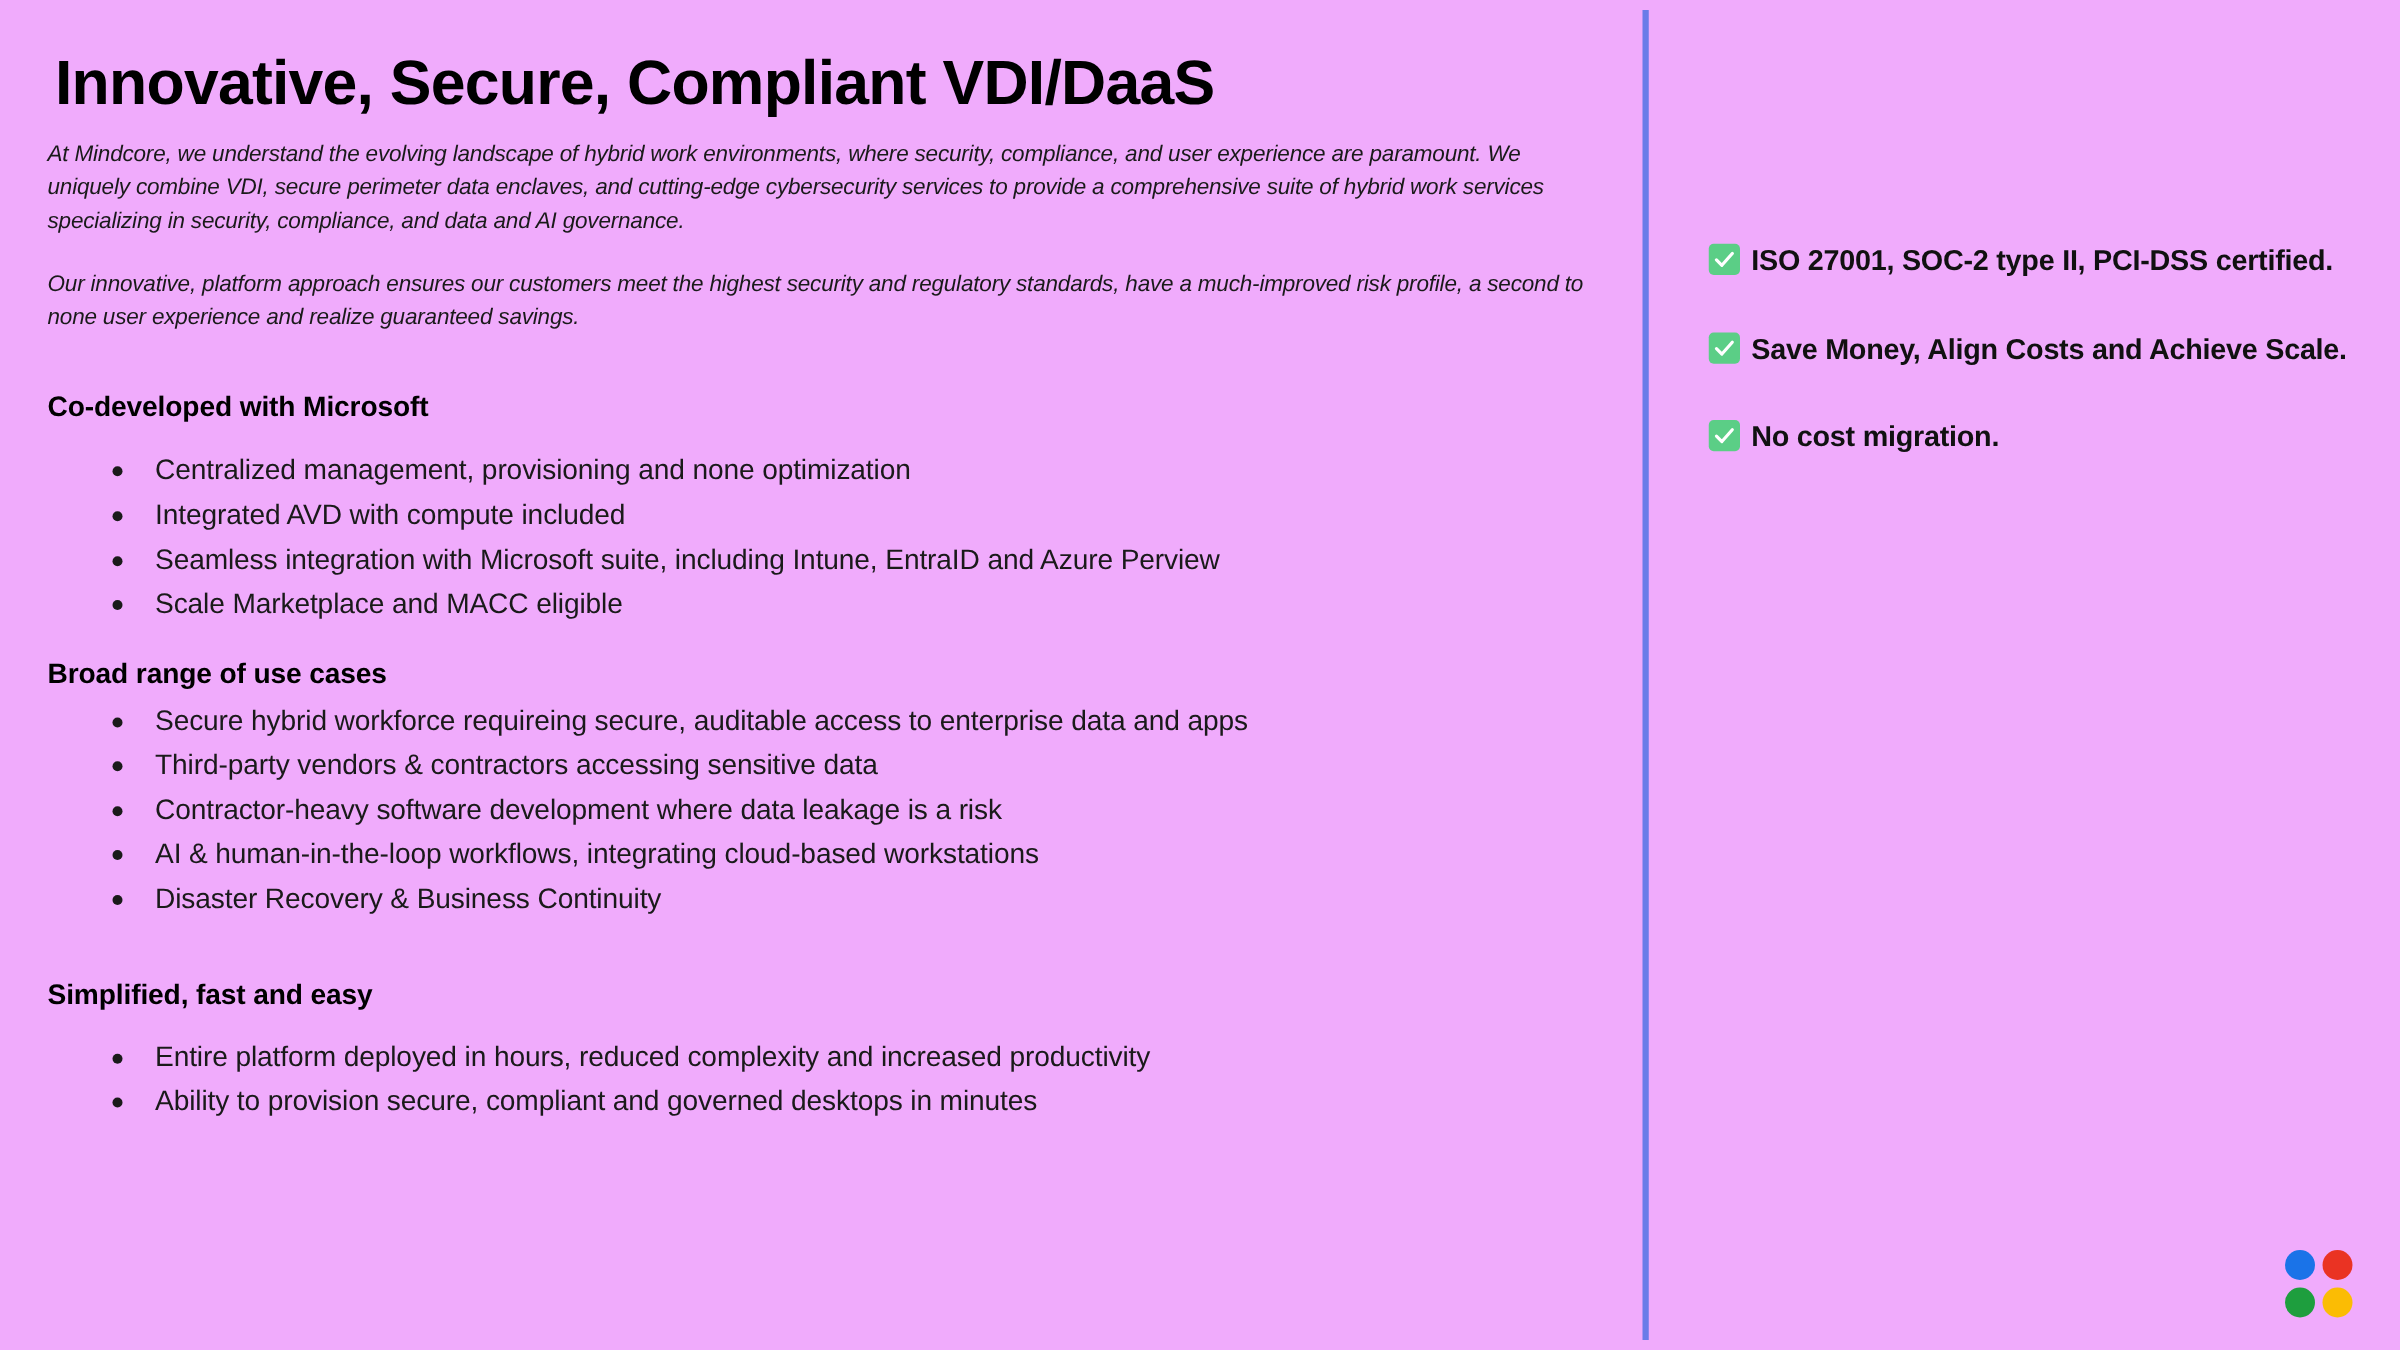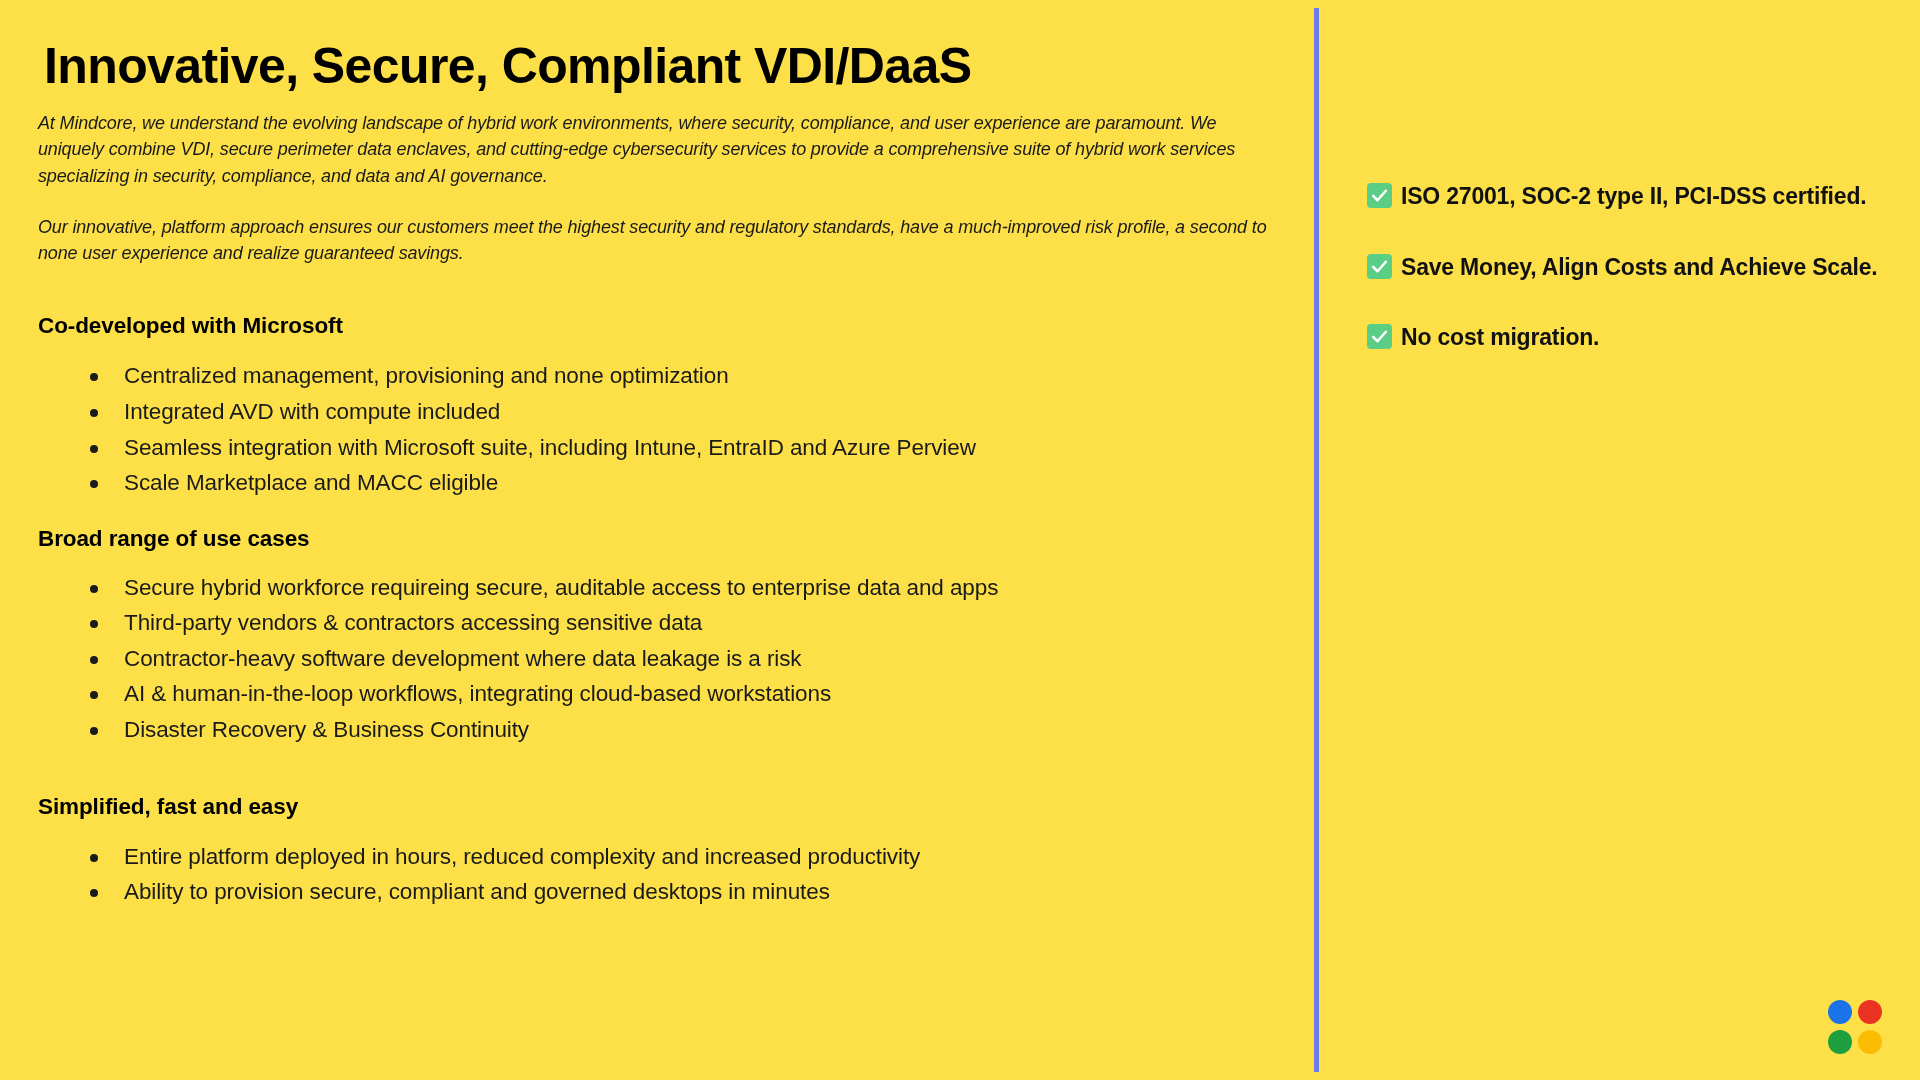--- a/index.html
+++ b/index.html
@@ -14,21 +14,21 @@
   body {
     font-family: "Liberation Sans", sans-serif;
     color: #111111;
     -webkit-font-smoothing: antialiased;
   }
 
   .slide {
     position: relative;
     width: 1920px;
     height: 1080px;
-    background: #fde047;
+    background: #f0abfc;
   }
 
   
   .divider {
     position: absolute;
     left: 1314px;
     top: 8px;
     width: 5px;
     height: 1064px;
     background: #6b7ce8;
@@ -77,21 +77,21 @@
   .sec-usecases  { margin-top: 27px; }
   .sec-simple    { margin-top: 48px; }
 
   ul.bullets {
     list-style: none;
     margin: 0;
     padding: 0;
   }
 
   ul.bullets.gap-top { margin-top: 22px; }
-  ul.bullets.tight   { margin-top: 21px; }
+  ul.bullets.tight   { margin-top: 10px; }
 
   ul.bullets li {
     position: relative;
     font-size: 22.5px;
     line-height: 1.36;
     color: #1a1a1a;
     padding-left: 86px;
     letter-spacing: -0.1px;
     margin-bottom: 5px;
   }
@@ -103,21 +103,21 @@
     width: 8px;
     height: 8px;
     border-radius: 50%;
     background: #1a1a1a;
   }
 
   
   .right-col {
     position: absolute;
     left: 1319px;
-    top: 0;
+    top: 12px;
     width: 601px;
     height: 819px;
   }
 
   .checklist {
     position: absolute;
     left: 48px;
     top: 180px;
     width: 545px;
   }

